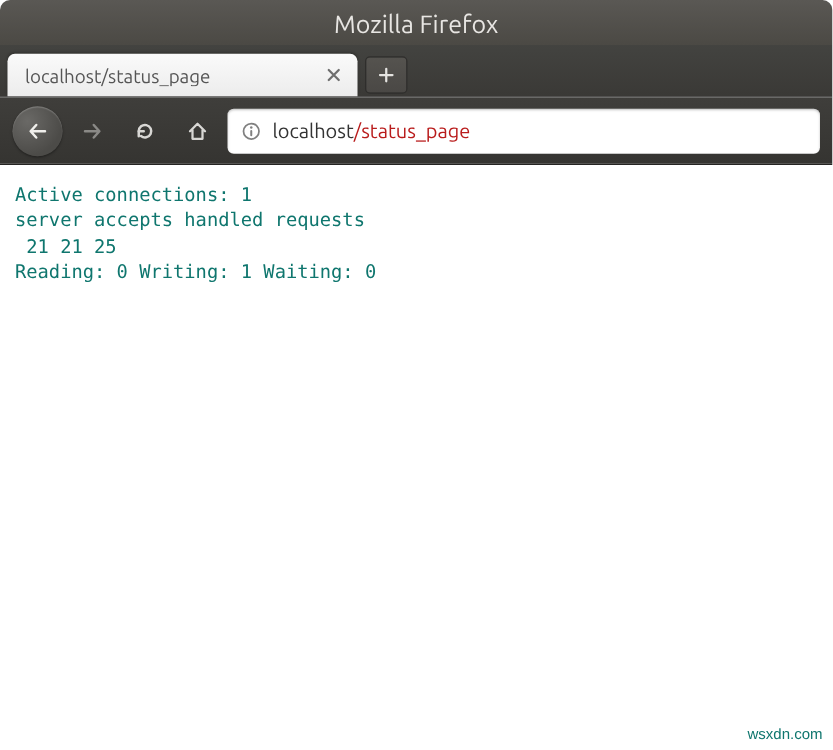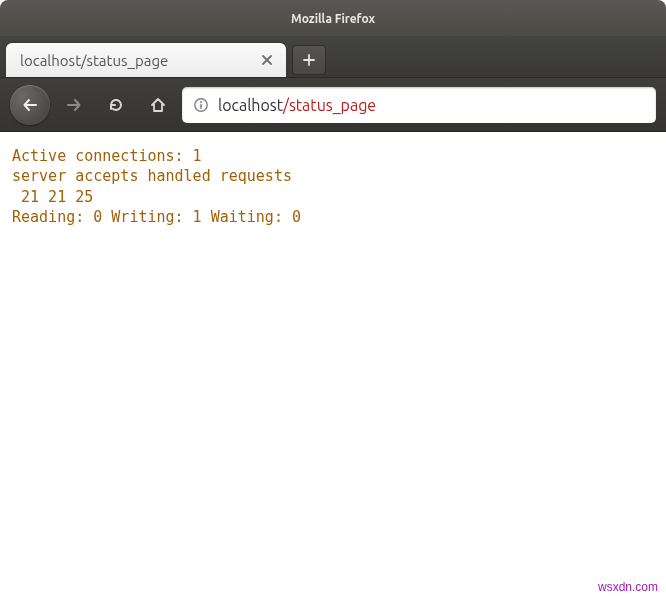--- a/index.html
+++ b/index.html
@@ -4,21 +4,21 @@
   <style>
     * { box-sizing: border-box; margin: 0; padding: 0; }
     html, body { width: 666px; height: 600px; overflow: hidden; font-family: "Ubuntu", "Segoe UI", sans-serif; }
     body { background: #fff; position: relative; }
     .window { width: 666px; height: 600px; display: flex; flex-direction: column; }
     .titlebar {
       height: 36px;
       background: linear-gradient(to bottom, #5a5854 0%, #4b4944 100%);
       border-top-left-radius: 8px; border-top-right-radius: 8px;
       display: flex; align-items: center; justify-content: center;
-      color: #e8e6e3; font-size: 12px; font-weight: 700;
+      color: #e8e6e3; font-size: 20px; font-weight: 400;
       position: relative;
     }
     .tabbar {
       height: 42px;
       background: linear-gradient(to bottom, #434340 0%, #3a3936 100%);
       display: flex; align-items: flex-end; padding: 6px 0 0 6px;
       border-bottom: 1px solid #2b2a28;
     }
     .tab {
       height: 34px; min-width: 280px;
@@ -59,25 +59,25 @@
       flex:1; height: 36px; background:#fff; border-radius:5px;
       display:flex; align-items:center; padding:0 10px; gap:8px;
       color:#6f6f6f; box-shadow: inset 0 1px 2px rgba(0,0,0,0.25);
     }
     .url-info { width:18px; height:18px; display:flex; align-items:center; justify-content:center; }
     .url-text { flex:1; font-size:16px; color:#333; }
     .url-text .dim { color:#b91c1c; }
     .content {
       flex:1; background:#fff; padding: 14px 12px;
       font-family: "DejaVu Sans Mono","Liberation Mono",monospace;
-      font-size: 15px; color:#a16207; white-space: pre; line-height: 1.35;
+      font-size: 15px; color:#0f766e; white-space: pre; line-height: 1.35;
     }
     .watermark {
       position:absolute; right:8px; bottom:6px;
-      font-size:12px; color:#a21caf; font-family: sans-serif;
+      font-size:12px; color:#0f766e; font-family: sans-serif;
     }
     svg { display:block; }
   </style>
 </head>
 <body>
 
 <div class="window">
 
   <div class="titlebar">
     <span>Mozilla Firefox</span>

